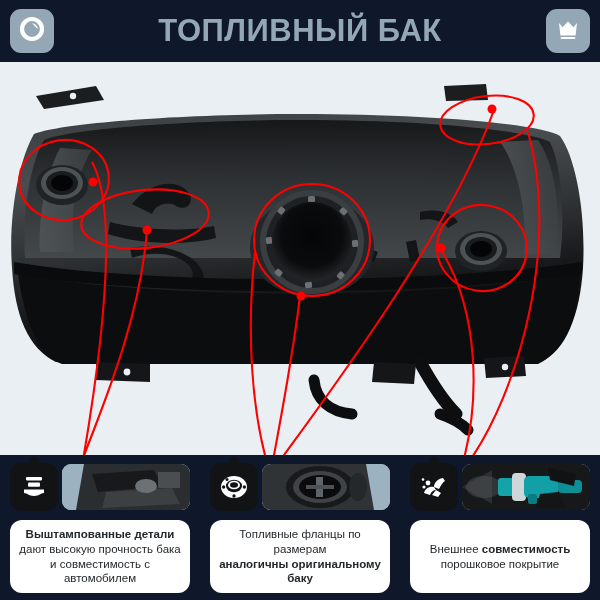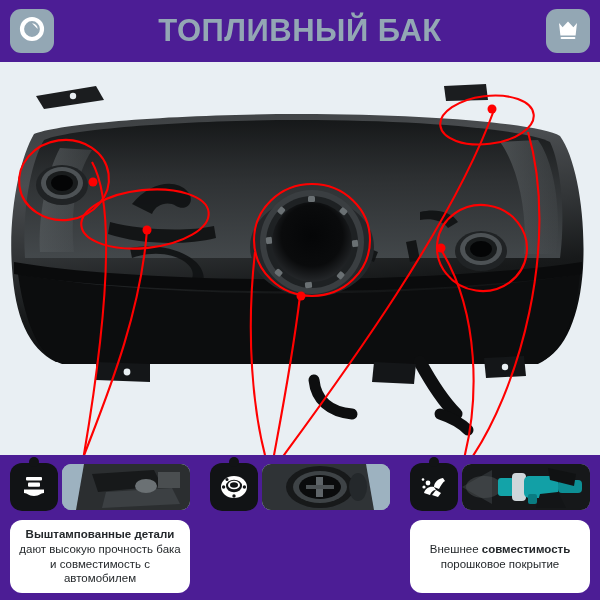--- a/index.html
+++ b/index.html
@@ -5,21 +5,21 @@
   * { box-sizing: border-box; margin: 0; padding: 0; }
   html, body {
     width: 600px; height: 600px;
     font-family: "Liberation Sans", "DejaVu Sans", sans-serif;
     background: #e8edf1;
     overflow: hidden;
   }
   #page {
     position: relative;
     width: 600px; height: 600px;
-    background: #4c1d95;
+    background: #0f172a;
   }
 
   
   .header {
     position: absolute;
     top: 0; left: 0;
     width: 600px; height: 62px;
     display: flex;
     align-items: center;
     justify-content: space-between;
@@ -342,20 +342,26 @@
             <path d="M0 0 L104 0 L112 46 L0 46 Z" fill="#2f3336"></path>
             <ellipse cx="58" cy="23" rx="34" ry="21" fill="#17191a"></ellipse>
             <ellipse cx="58" cy="23" rx="27" ry="16" fill="#3e4346"></ellipse>
             <ellipse cx="58" cy="23" rx="21" ry="12" fill="#0a0b0c"></ellipse>
             <rect x="54" y="13" width="7" height="20" fill="#5e6468"></rect>
             <rect x="44" y="21" width="28" height="4" fill="#4d5255"></rect>
             <ellipse cx="96" cy="23" rx="9" ry="14" fill="#24282b"></ellipse>
           </svg>
         </div>
       </div>
+      <div class="feat-card">
+        <div class="feat-text">
+          <span>Топливные фланцы по размерам</span><br>
+          <b>аналогичны оригинальному баку</b>
+        </div>
+      </div>
     </div>
 
     <div class="feature">
       <div class="feat-media">
         <div class="feat-icon">
           <svg width="30" height="30" viewBox="0 0 30 30">
             <path d="M24 6 C18 7, 15 11, 15 15 L20 17 C22 13, 24 10, 26 9 Z" fill="#ffffff"></path>
             <path d="M15 15 C10 14, 6 17, 5 21 L11 23 C12 20, 14 18, 17 18 Z" fill="#ffffff"></path>
             <path d="M17 18 L22 21 L19 25 L13 23 Z" fill="#ffffff"></path>
             <circle cx="9" cy="11" r="2.4" fill="#ffffff"></circle>

